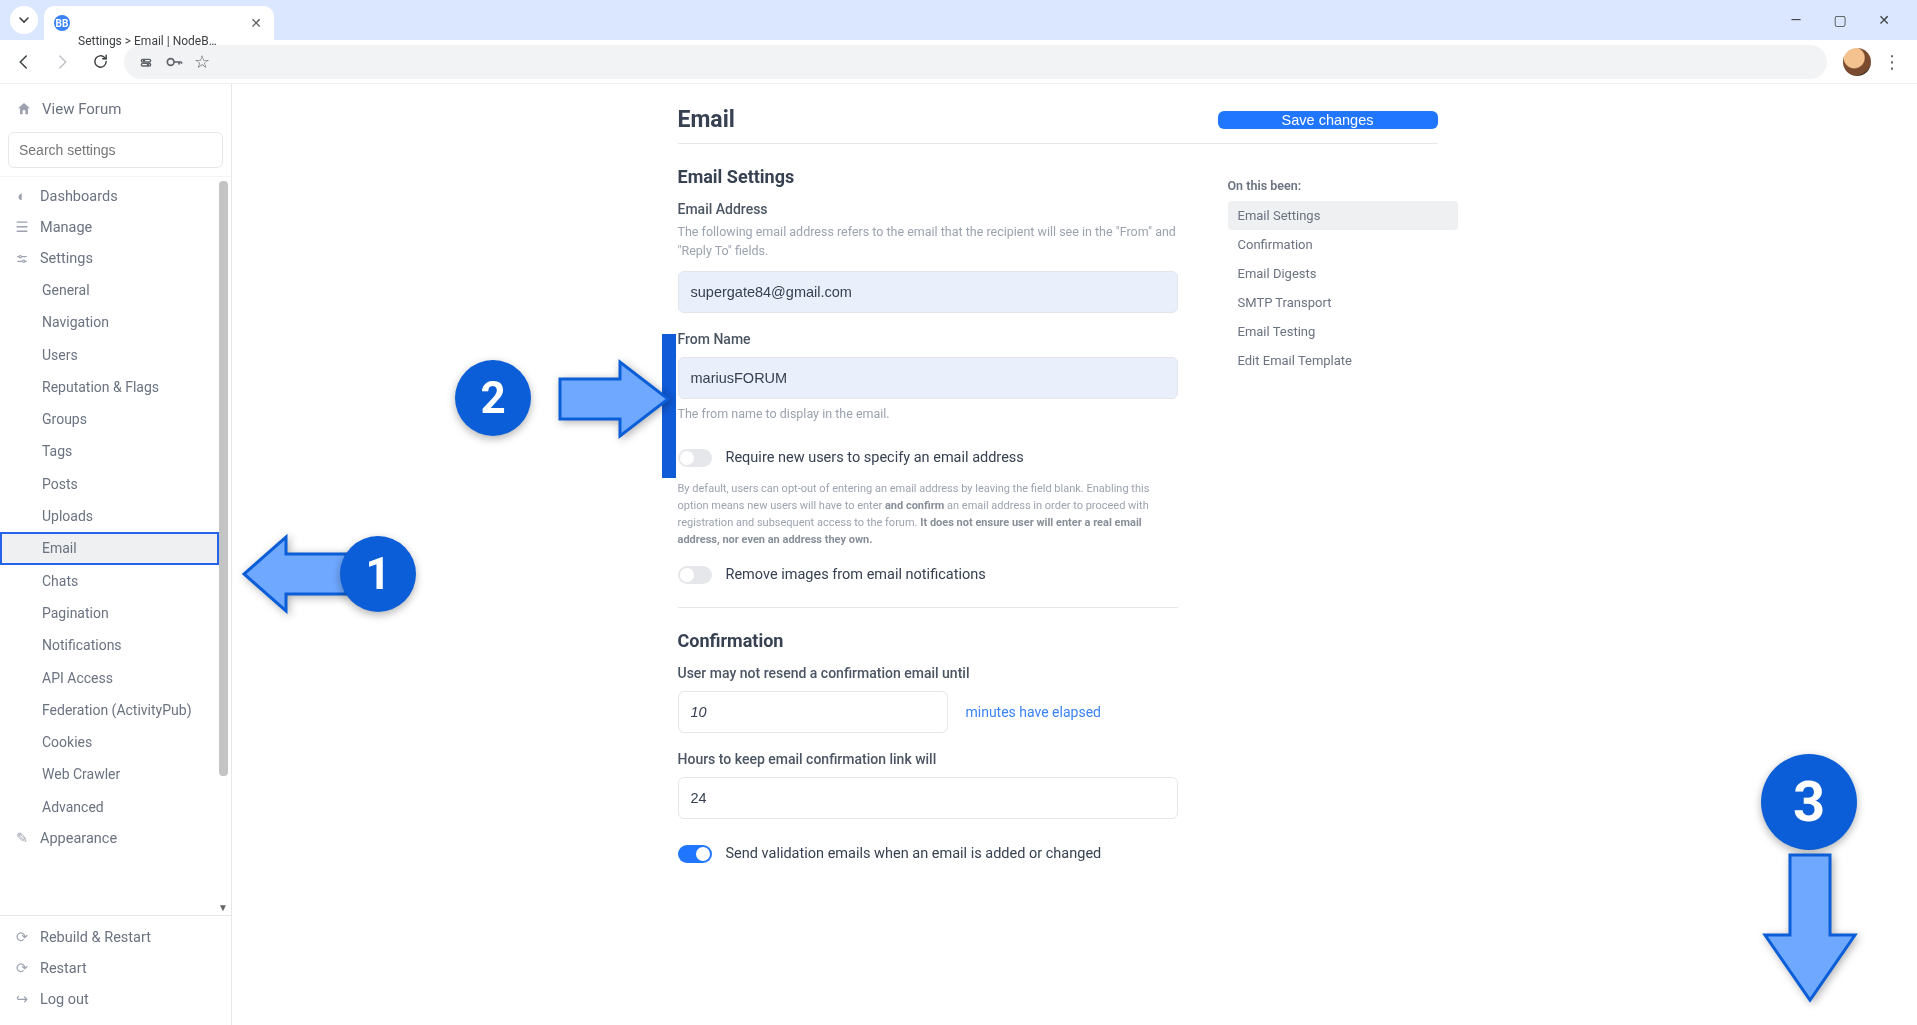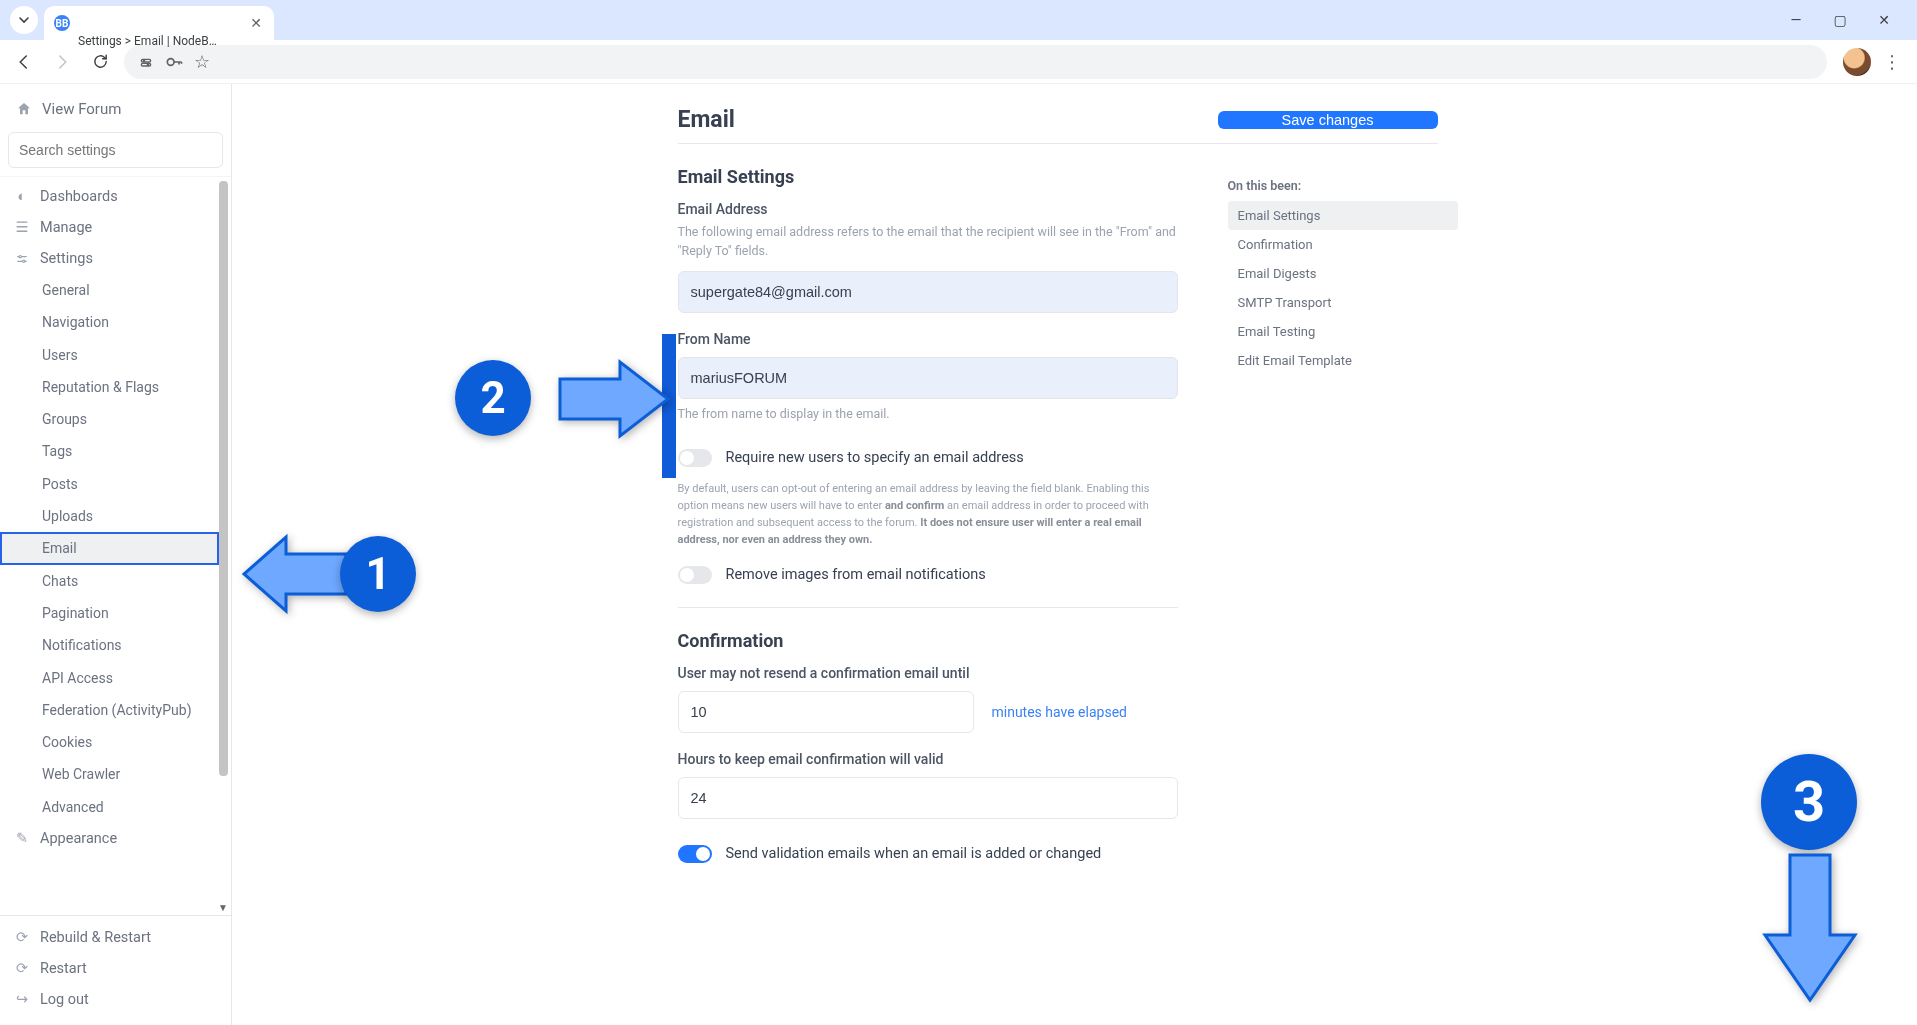--- a/index.html
+++ b/index.html
@@ -55,21 +55,21 @@
   
   .title-row { display:flex; align-items:center; justify-content:space-between; border-bottom:1px solid #e5e7eb; padding-bottom:10px;}
   .page-title { font-size:23px; font-weight:700; color:#374151;}
   .save-btn { background:#2176ff; color:#fff; border:none; border-radius:6px; height:18px; width:220px; font-size:14.5px; font-weight:500; cursor:pointer;}
   
   .section-h { font-size:18px; font-weight:700; color:#374151; margin-top:22px;}
   .field-label { font-size:14px; color:#4b5563; margin-top:14px; font-weight:500;}
   .help-text { font-size:12.5px; color:#9ca3af; margin-top:6px; line-height:1.5;}
   .input-like { width:100%; height:42px; border:1px solid #e2e6ea; background:#eaf0fb; border-radius:6px; padding:0 12px; font-size:14.5px; color:#374151; margin-top:10px;}
   .input-plain { width:100%; height:42px; border:1px solid #e5e7eb; background:#fff; border-radius:6px; padding:0 12px; font-size:14.5px; color:#374151; margin-top:10px;}
-  .input-short { width:296px; display:inline-block;}
+  .input-short { width:270px; display:inline-block;font-style:italic;}
   .inline-lbl { display:inline-block; margin-left:14px; font-size:14px; color:#3b82f6;}
   
   .toggle-row { display:flex; align-items:flex-start; gap:14px; margin-top:16px;}
   .toggle-row.mt24 { margin-top:24px; }
   .toggle { position:relative; width:34px; height:18px; border-radius:10px; flex-shrink:0; margin-top:2px;}
   .toggle .knob { position:absolute; width:14px; height:14px; border-radius:50%; top:2px; }
   .toggle.off { background:#e5e7eb; }
   .toggle.off .knob { left:2px; background:#fff; }
   .toggle.on { background:#2176ff; }
   .toggle.on .knob { right:2px; background:#fff; }
@@ -269,21 +269,21 @@
           
           <div class="div-line"></div>
           
           <h2 class="section-h">Confirmation</h2>
           <div class="field-label">User may not resend a confirmation email until</div>
           <div style="margin-top:0;">
             <input class="input-plain input-short" value="10" style="">
             <span class="inline-lbl">minutes have elapsed</span>
           </div>
           
-          <div class="field-label" style="margin-top:18px;">Hours to keep email confirmation will valid</div>
+          <div class="field-label" style="margin-top:18px;">Hours to keep email confirmation link will</div>
           <input class="input-plain" value="24" style="">
           
           <div class="toggle-row mt24">
             <div class="toggle on">
                 <div class="knob"></div>
               </div>
             <div class="toggle-label">Send validation emails when an email is added or changed</div>
           </div>
         </div>
 

